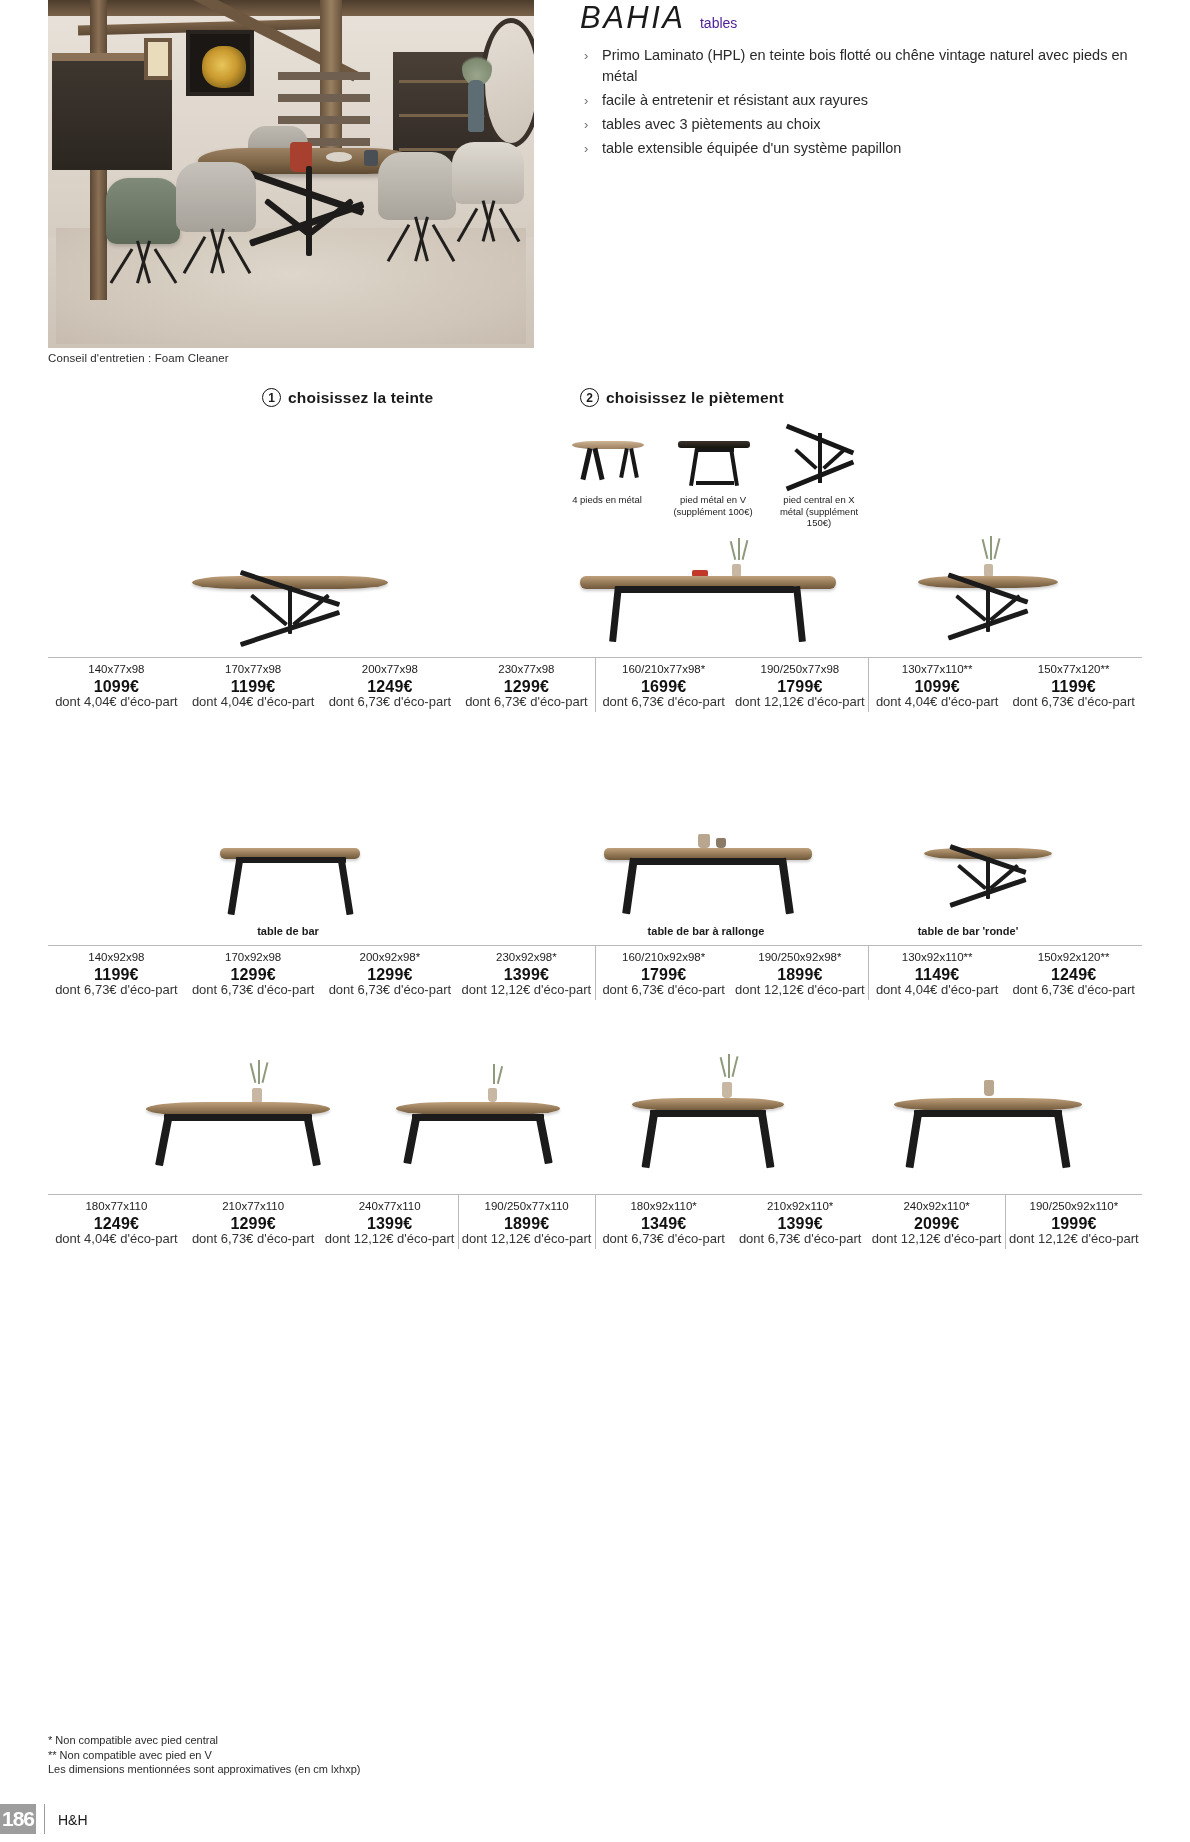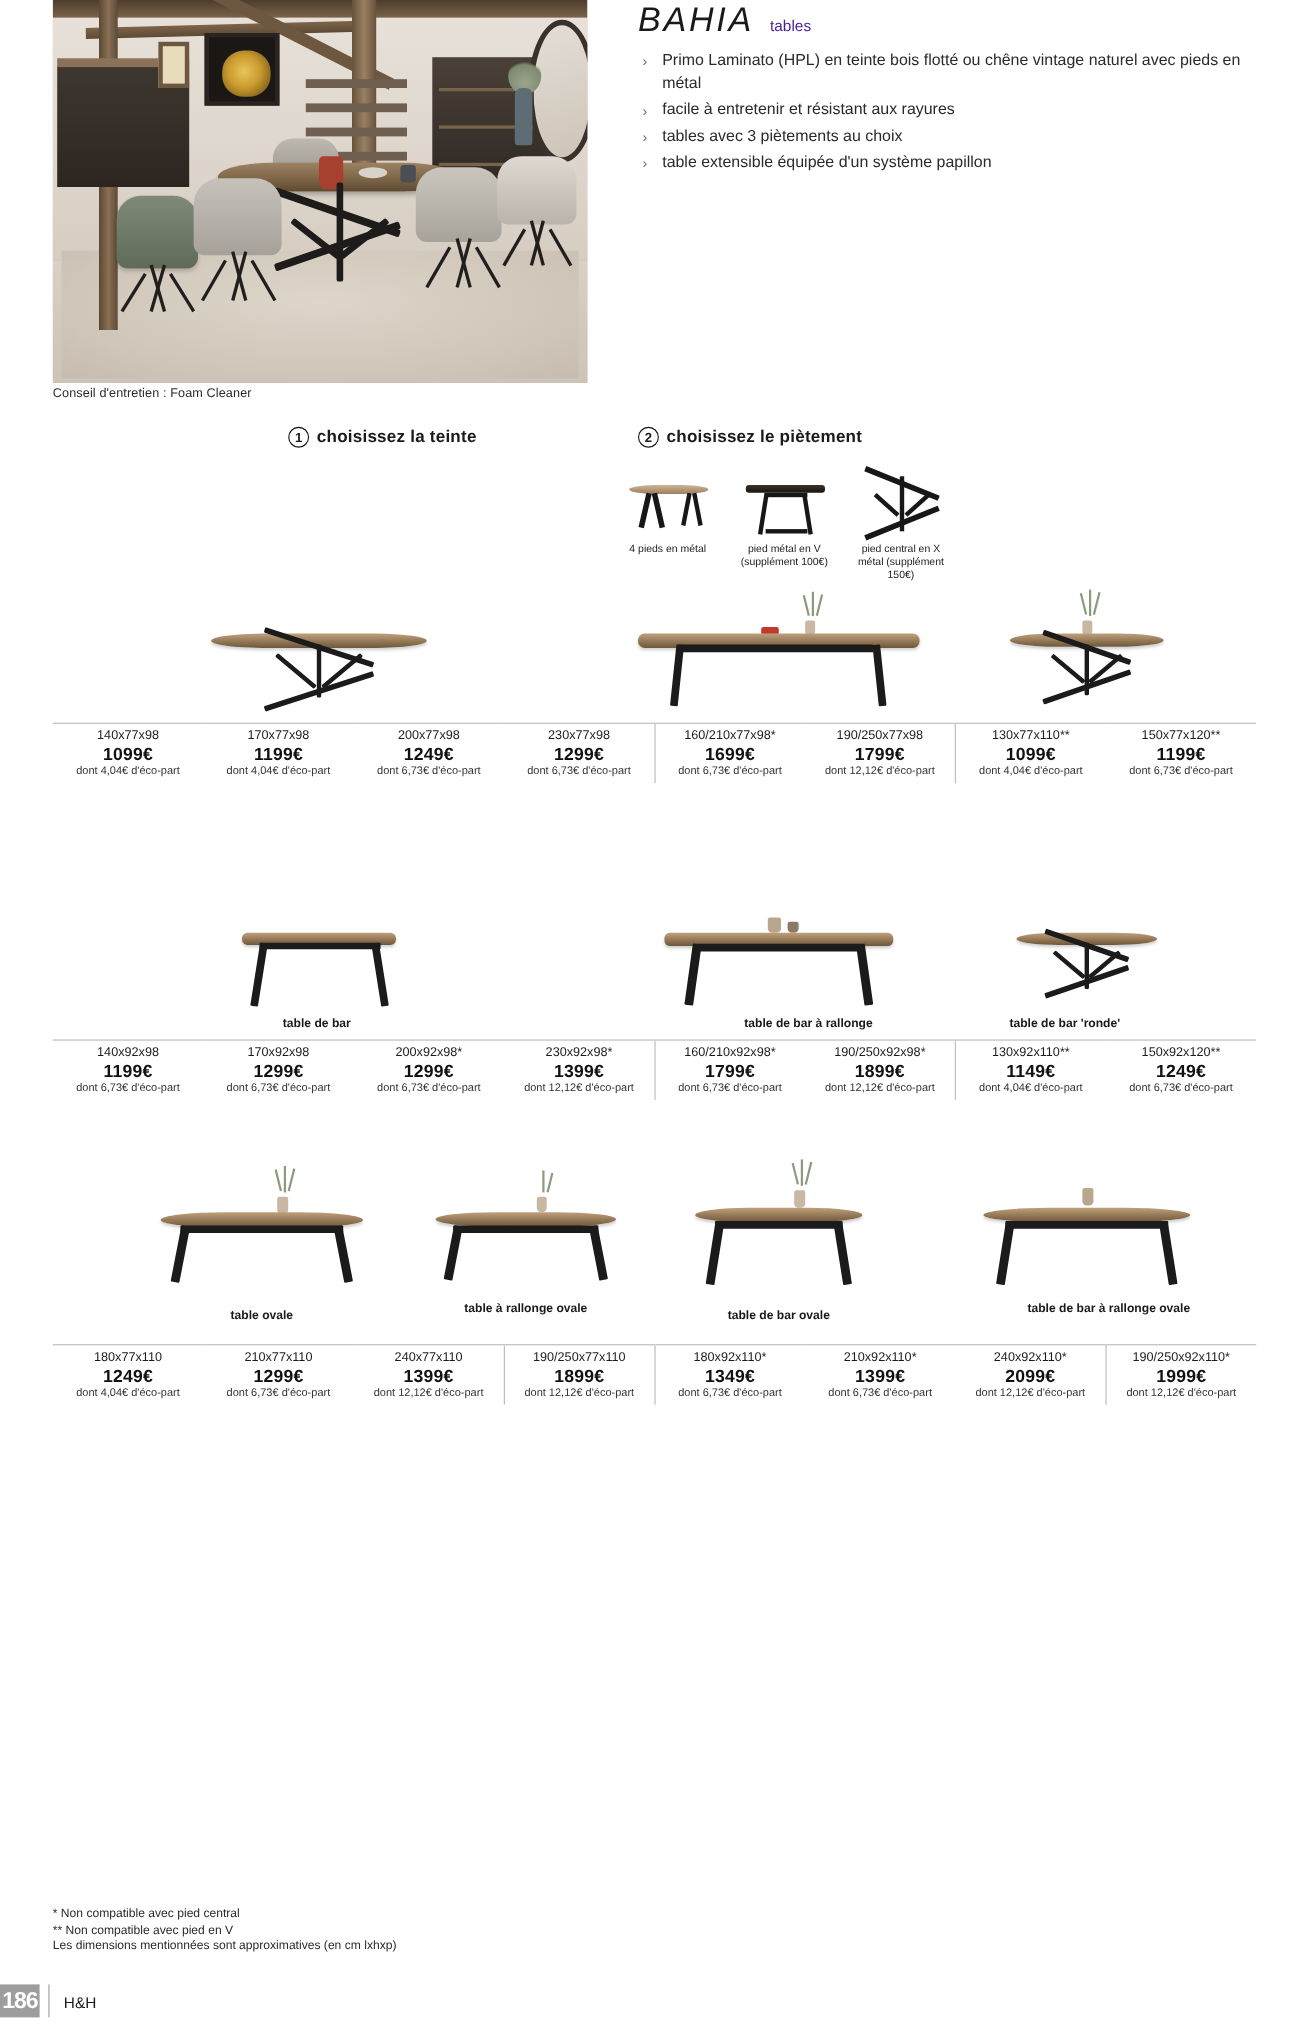--- a/index.html
+++ b/index.html
@@ -140,21 +140,21 @@
   .prow-names { position:relative; height:16px; }
   .prow-names .nm { position:absolute; font-size:11px; font-weight:700; text-align:center;
      transform:translateX(-50%); white-space:nowrap; }
   .prow-names .nm.two { line-height:12.5px; }
 
   .ptable { width:100%; border-collapse:collapse; margin-top:4px; }
   .ptable td { text-align:center; padding:3px 2px 5px 2px; vertical-align:top; }
   .ptable tr.line td { border-top:1px solid #b9b9b9; }
   .dim { font-size:11.5px; color:#1c1c1c; line-height:16px; }
   .price { font-size:16px; font-weight:700; color:#111; line-height:20px; letter-spacing:.2px; }
-  .eco { font-size:10px; color:#333; line-height:10px; }
+  .eco { font-size:13px; color:#333; line-height:10px; }
   .sep { border-left:1px solid #b9b9b9; }
 
   
   .mini { position:absolute; transform:translateX(-50%); }
   .m-top { position:absolute; background:linear-gradient(180deg,#bfa07c 0%,#8f7452 60%,#6d573c 100%);
      border-radius:50px/7px; box-shadow:0 2px 3px rgba(0,0,0,.2); }
   .m-leg { position:absolute; background:#1b1b1b; border-radius:1px; }
   .m-plant { position:absolute; }
   .m-stem { position:absolute; background:#8d9a7c; width:1.5px; }
   .m-vase { position:absolute; background:#c8b7a2; border-radius:2px 2px 4px 4px; }
@@ -415,21 +415,21 @@
       <div class="m-top" style="left:-64px;top:20px;width:128px;height:11px;border-radius:64px/9px;"></div>
       <div class="m-leg" style="left:-40px;top:29px;width:80px;height:5px;transform:rotate(19deg);"></div>
       <div class="m-leg" style="left:-40px;top:62px;width:80px;height:5px;transform:rotate(-19deg);"></div>
       <div class="m-leg" style="left:-2px;top:29px;width:4px;height:42px;"></div>
       <div class="m-leg" style="left:-34px;top:47px;width:36px;height:4px;transform:rotate(40deg);"></div>
       <div class="m-leg" style="left:-2px;top:47px;width:36px;height:4px;transform:rotate(-40deg);"></div>
     </div>
   </div>
   <div class="prow-names">
     <div class="nm" style="left:240px;">table de bar</div>
-    <div class="nm" style="left:687px;">table de bar à rallonge</div>
+    <div class="nm" style="left:658px;">table de bar à rallonge</div>
     <div class="nm" style="left:920px;">table de bar 'ronde'</div>
   </div>
   <table class="ptable">
     <tbody>
         <tr class="line">
       <td style="width:12.5%">
             <div class="dim">140x92x98</div>
             <div class="price">1199€</div>
             <div class="eco">dont 6,73€ d'éco-part</div>
           </td>
@@ -511,26 +511,20 @@
       <div class="m-leg" style="left:-58px;top:42px;width:116px;height:7px;"></div>
     </div>
     <div class="mini" style="left:940px;top:18px;">
       <div class="m-vase" style="left:-4px;top:12px;width:10px;height:16px;background:#b8a68e;"></div>
       <div class="m-top" style="left:-94px;top:30px;width:188px;height:13px;border-radius:94px/10px;"></div>
       <div class="m-leg" style="left:-78px;top:42px;width:8px;height:58px;transform:rotate(9deg);"></div>
       <div class="m-leg" style="left:70px;top:42px;width:8px;height:58px;transform:rotate(-9deg);"></div>
       <div class="m-leg" style="left:-74px;top:42px;width:148px;height:7px;"></div>
     </div>
   </div>
-  <div class="prow-names" style="height:28px;">
-    <div class="nm" style="left:190px;">table ovale</div>
-    <div class="nm two" style="left:430px;top:-6px;">table à rallonge ovale</div>
-    <div class="nm" style="left:660px;">table de bar ovale</div>
-    <div class="nm two" style="left:960px;top:-6px;">table de bar à rallonge ovale</div>
-  </div>
   <table class="ptable">
     <tbody>
         <tr class="line">
       <td style="width:12.5%">
             <div class="dim">180x77x110</div>
             <div class="price">1249€</div>
             <div class="eco">dont 4,04€ d'éco-part</div>
           </td>
       <td style="width:12.5%">
             <div class="dim">210x77x110</div>

